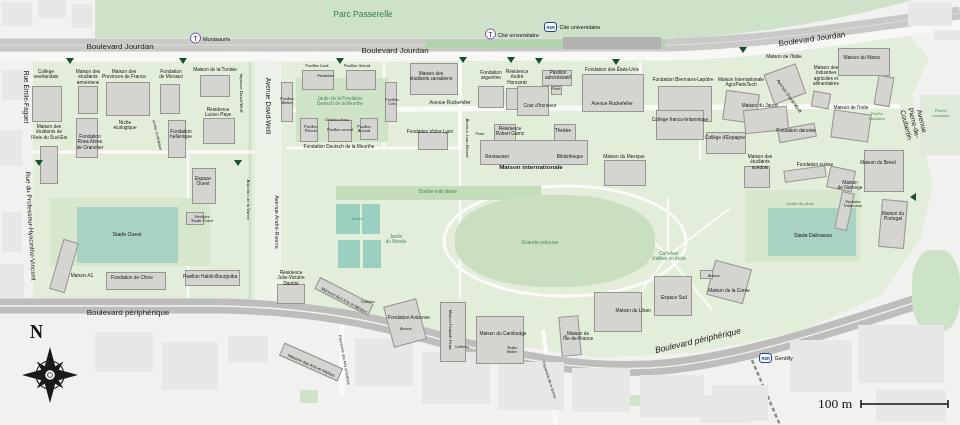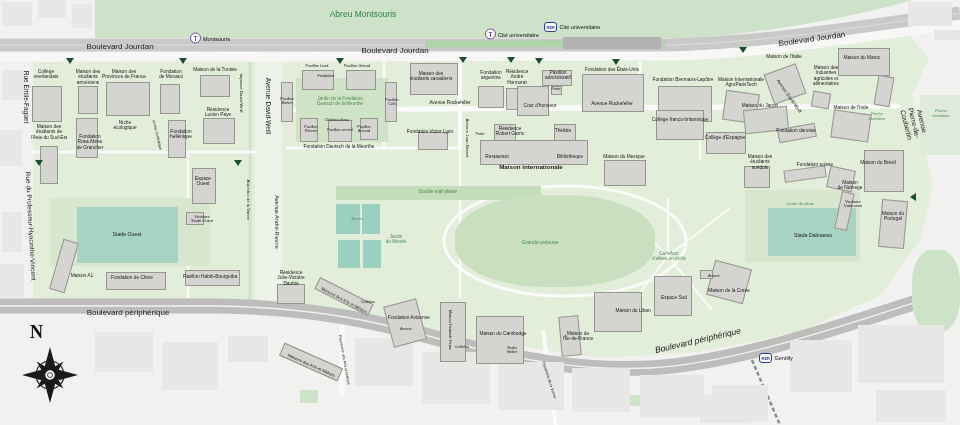--- a/index.html
+++ b/index.html
@@ -160,21 +160,21 @@
       <div class="bld" style="left: 314px; top: 290px; width: 60px; height: 13px; transform: rotate(27deg);"></div>
       <div class="bld" style="left: 279px; top: 355px; width: 64px; height: 14px; transform: rotate(24deg);"></div>
       <div class="bld" style="left: 388px; top: 302px; width: 34px; height: 42px; transform: rotate(-15deg);"></div>
       <div class="bld" style="left: 440px; top: 302px; width: 26px; height: 60px; transform: rotate(0deg);"></div>
       <div class="bld" style="left: 476px; top: 316px; width: 48px; height: 48px; transform: rotate(0deg);"></div>
       <div class="bld" style="left: 560px; top: 316px; width: 20px; height: 40px; transform: rotate(-5deg);"></div>
       <div class="bld" style="left: 594px; top: 292px; width: 48px; height: 40px; transform: rotate(0deg);"></div>
       <div class="bld" style="left: 710px; top: 264px; width: 38px; height: 36px; transform: rotate(15deg);"></div>
       <div class="bld" style="left: 654px; top: 276px; width: 38px; height: 40px; transform: rotate(0deg);"></div>
       <div class="bld" style="left: 700px; top: 270px; width: 13px; height: 9px; transform: rotate(0deg);"></div>
-      <div class="lbl park" style="left: 363px; top: 15px; font-size: 8.5px; font-weight: 400; font-style: normal; transform: translate(-50%, -50%) rotate(0deg);">Abreu Montsouris</div>
+      <div class="lbl park" style="left: 363px; top: 15px; font-size: 8.5px; font-weight: 400; font-style: normal; transform: translate(-50%, -50%) rotate(0deg);">Parc Passerelle</div>
       <div class="lbl" style="left: 120px; top: 47px; font-size: 8px; font-weight: 400; font-style: normal; transform: translate(-50%, -50%) rotate(0deg);">Boulevard Jourdan</div>
       <div class="lbl" style="left: 395px; top: 51px; font-size: 8px; font-weight: 400; font-style: normal; transform: translate(-50%, -50%) rotate(0deg);">Boulevard Jourdan</div>
       <div class="lbl" style="left: 812px; top: 40px; font-size: 8px; font-weight: 400; font-style: normal; transform: translate(-50%, -50%) rotate(-8deg);">Boulevard Jourdan</div>
       <div class="lbl" style="left: 26px; top: 97px; font-size: 6.5px; font-weight: 400; font-style: normal; transform: translate(-50%, -50%) rotate(90deg);">Rue Émile-Faguet</div>
       <div class="lbl" style="left: 31px; top: 226px; font-size: 6.5px; font-weight: 400; font-style: normal; transform: translate(-50%, -50%) rotate(87deg);">Rue du Professeur-Hyacinthe-Vincent</div>
       <div class="lbl" style="left: 241px; top: 93px; font-size: 4.3px; font-weight: 400; font-style: normal; transform: translate(-50%, -50%) rotate(90deg);">Impasse David-Weill</div>
       <div class="lbl" style="left: 268px; top: 106px; font-size: 6.5px; font-weight: 400; font-style: normal; transform: translate(-50%, -50%) rotate(90deg);">Avenue David-Weill</div>
       <div class="lbl" style="left: 277px; top: 222px; font-size: 5.5px; font-weight: 400; font-style: normal; transform: translate(-50%, -50%) rotate(90deg);">Avenue André-Rivoire</div>
       <div class="lbl" style="left: 248px; top: 200px; font-size: 4.3px; font-weight: 400; font-style: normal; transform: translate(-50%, -50%) rotate(90deg);">Aqueduc de la Vanne</div>
       <div class="lbl" style="left: 450px; top: 103px; font-size: 4.8px; font-weight: 400; font-style: normal; transform: translate(-50%, -50%) rotate(0deg);">Avenue Rockefeller</div>
@@ -344,14 +344,20 @@
   <div class="compass">
     <svg width="56" height="56" viewBox="0 0 56 56">
       <circle cx="28" cy="28" r="14" fill="none" stroke="#1a1a1a" stroke-width="1.2"></circle>
       <polygon points="28,9 32,24 47,28 32,32 28,47 24,32 9,28 24,24" fill="#1a1a1a" transform="rotate(45 28 28)"></polygon>
       <polygon points="28,0 34,22 56,28 34,34 28,56 22,34 0,28 22,22" fill="#1a1a1a"></polygon>
       <circle cx="28" cy="28" r="5.5" fill="#fff" stroke="#1a1a1a" stroke-width="1.5"></circle>
       <circle cx="28" cy="28" r="2.5" fill="none" stroke="#1a1a1a" stroke-width="0.8"></circle>
     </svg>
   </div>
 
+  <div class="scalebar">
+    <span>100 m</span>
+    <svg width="90" height="12">
+      <path d="M1,2 V10 M1,6 H88 M88,2 V10" stroke="#111" stroke-width="1.5" fill="none"></path>
+    </svg>
+  </div>
 
 </div>
 
 </body></html>

